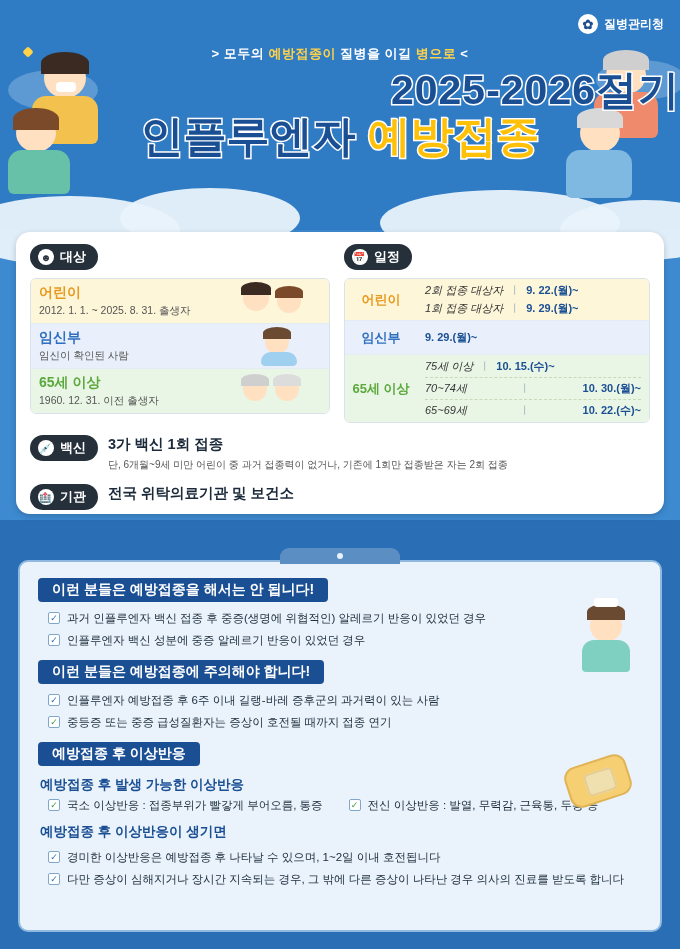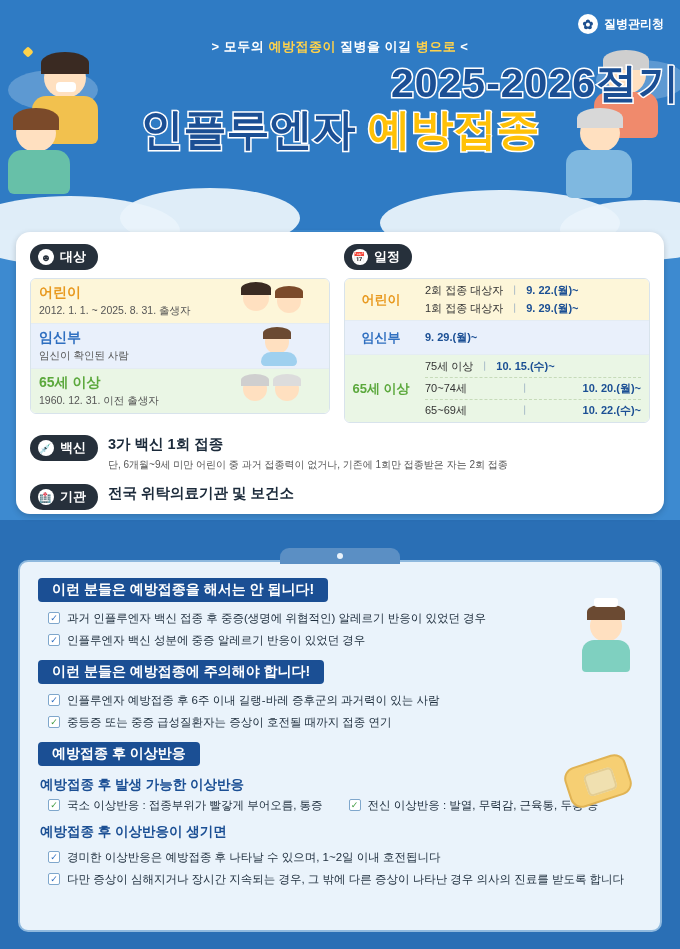--- a/index.html
+++ b/index.html
@@ -25,21 +25,21 @@
     display: flex; align-items: center; gap: 6px;
     color: #fff; font-size: 12px; font-weight: bold;
   }
   .agency .emblem {
     width: 20px; height: 20px; border-radius: 50%;
     background: #fff;
     display: flex; align-items: center; justify-content: center;
     color: #1e4f8f; font-size: 13px; line-height: 1;
   }
   
-  .hero { position: absolute; top: 38px; left: 0; width: 680px; height: 180px; }
+  .hero { position: absolute; top: 45px; left: 0; width: 680px; height: 180px; }
   .hero-sub {
     text-align: center; color: #ffd24a; font-size: 13px; font-weight: bold;
     letter-spacing: .5px;
   }
   .hero-sub .white { color: #fff; }
   .hero-title1 {
     text-align: right; font-size: 41px; font-weight: bold;
     color: #1b4f94; letter-spacing: 1px; line-height: 1.05;
     -webkit-text-stroke: 3px #fff; paint-order: stroke fill;
     margin-top: 6px;
@@ -90,21 +90,21 @@
   .tr-old  .tr-name { color: #5ba83c; }
   .tr-desc { font-size: 10.5px; color: #555; margin-top: 2px; }
   .tr-art { position: absolute; right: 6px; top: 4px; height: 34px; width: 96px; }
 
   .sched-table { margin-top: 8px; border: 1px solid #d8e3ec; border-radius: 6px; overflow: hidden; font-size: 11px; }
   .s-row { display: flex; min-height: 34px; }
   .s-row + .s-row { border-top: 1px solid #e4ecf3; }
   .s-k { width: 72px; display: flex; align-items: center; justify-content: center; font-weight: bold; font-size: 13px; text-align: center; }
   .s-v { flex: 1; padding: 4px 8px; display: flex; flex-direction: column; justify-content: center; gap: 3px; }
   .s-v div { display: flex; }
-  .s-v .lbl { color: #333; }
+  .s-v .lbl { color: #333; font-style: italic; }
   .s-v .sep { color: #9bb0c2; margin: 0 6px; }
   .s-v .val { color: #1b4f94; font-weight: bold; }
   .r-kids { background: #fdf6d9; } .r-kids .s-k { color: #e8991f; }
   .r-preg { background: #e9f0fb; } .r-preg .s-k { color: #2f6fc0; }
   .r-old  { background: #eaf6e5; } .r-old  .s-k { color: #5ba83c; }
   .r-old .s-v div + div { border-top: 1px dashed #c6dbb9; padding-top: 3px; justify-content: space-between; }
   .note-until { margin-top: 7px; text-align: right; color: #1b4f94; font-size: 12.5px; font-weight: bold; }
 
   .row-block { display: flex; gap: 10px; align-items: flex-start; margin-top: 12px; }
   .rb-body { flex: 1; }
@@ -283,21 +283,21 @@
 이상</div>
             <div class="s-v">
               <div>
                   <span class="lbl">75세 이상</span>
                   <span class="sep">ㅣ</span>
                   <span class="val">10. 15.(수)~</span>
                 </div>
               <div>
                   <span class="lbl">70~74세</span>
                   <span class="sep">ㅣ</span>
-                  <span class="val">10. 20.(월)~</span>
+                  <span class="val">10. 30.(월)~</span>
                 </div>
               <div>
                   <span class="lbl">65~69세</span>
                   <span class="sep">ㅣ</span>
                   <span class="val">10. 22.(수)~</span>
                 </div>
             </div>
           </div>
         </div>
       </div>

